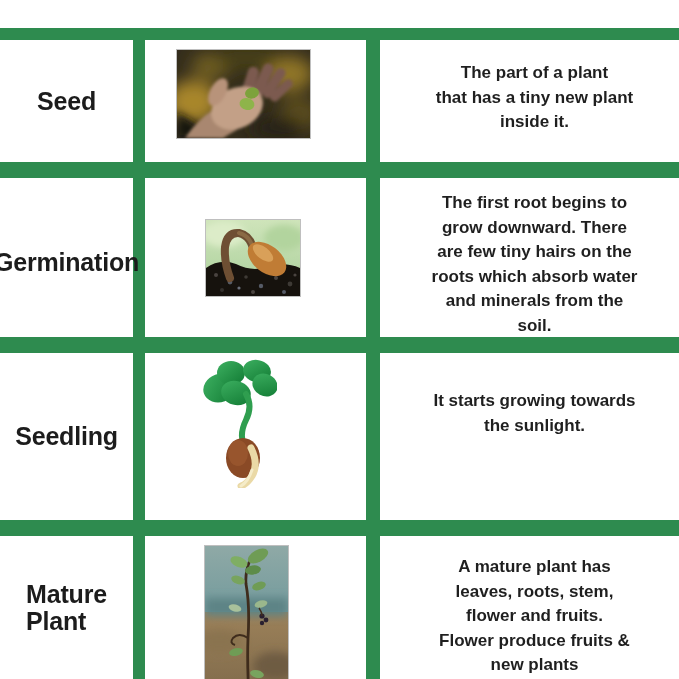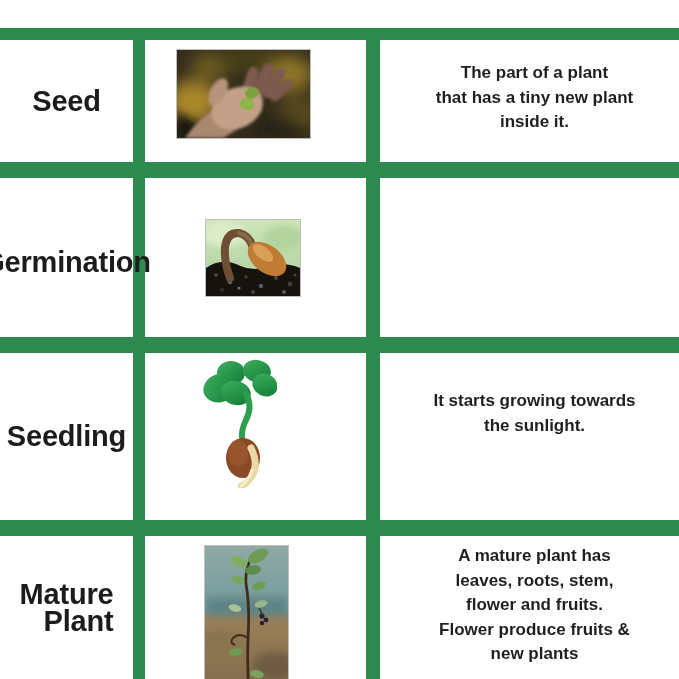--- a/index.html
+++ b/index.html
@@ -11,39 +11,39 @@
   #hbar1{top:28px;left:0;width:679px;height:12px;}
   #hbar2{top:162px;left:0;width:679px;height:16px;}
   #hbar3{top:337px;left:0;width:679px;height:16px;}
   #hbar4{top:520px;left:0;width:679px;height:16px;}
   #vbar1{left:133px;top:28px;width:12px;height:651px;}
   #vbar2{left:366px;top:28px;width:14px;height:651px;}
 
   .label-cell{
     position:absolute;left:0;width:133px;box-sizing:border-box;
     display:flex;align-items:center;justify-content:center;
-    font-weight:bold;font-size:29px;line-height:27px;letter-spacing:-0.2px;
-    color:var(--labelcol,#1c1c1c);text-align:right;white-space:pre-line;overflow:visible;
+    font-weight:bold;font-size:25px;line-height:27px;letter-spacing:-0.2px;
+    color:var(--labelcol,#1c1c1c);text-align:left;white-space:pre-line;overflow:visible;
   }
   #label1{top:40px;height:122px;}
   #label2{top:178px;height:159px;padding-bottom:38px;margin-top:24px;}
   #label3{top:353px;height:167px;}
   #label4{top:536px;height:143px;}
 
   .desc-cell{
     position:absolute;left:380px;width:299px;box-sizing:border-box;
     display:flex;justify-content:center;align-items:flex-start;
     padding-left:14px;padding-right:4px;
     font-weight:bold;font-size:17px;line-height:24.5px;
     color:var(--desccol,#1f1f1f);text-align:center;white-space:pre-line;
   }
   #desc1{top:40px;height:122px;padding-top:21px;border-radius:18px;}
   #desc2{top:178px;height:159px;padding-top:13px;}
   #desc3{top:353px;height:211px;padding-top:36px;}
-  #desc4{top:536px;height:143px;padding-top:8px;}
+  #desc4{top:536px;height:143px;padding-top:19px;}
 
   .photo{position:absolute;display:block;border:1px solid #bfbfbf;}
   #img-seed{left:176px;top:49px;}
   #img-germination{left:205px;top:219px;}
   #img-seedling{left:200px;top:358px;border:none;}
   #img-mature{left:204px;top:545px;}
 </style>
 </head>
 <body>
 
@@ -58,20 +58,26 @@
 
   <div class="label-cell" id="label1">Seed</div>
   <div class="label-cell" id="label2">Germination</div>
   <div class="label-cell" id="label4">Mature
 Plant</div>
   <div class="label-cell" id="label3">Seedling</div>
 
   <div class="desc-cell" id="desc1">The part of a plant
 that has a tiny new plant
 inside it.</div>
+  <div class="desc-cell" id="desc2">The first root begins to
+grow downward. There
+are few tiny hairs on the
+roots which absorb water
+and minerals from the
+soil.</div>
   <div class="desc-cell" id="desc3">It starts growing towards
 the sunlight.</div>
   <div class="desc-cell" id="desc4">A mature plant has
 leaves, roots, stem,
 flower and fruits.
 Flower produce fruits &amp;
 new plants</div>
 
   <svg class="photo" id="img-seed" width="133" height="88" viewBox="0 0 133 88">
     <defs>

